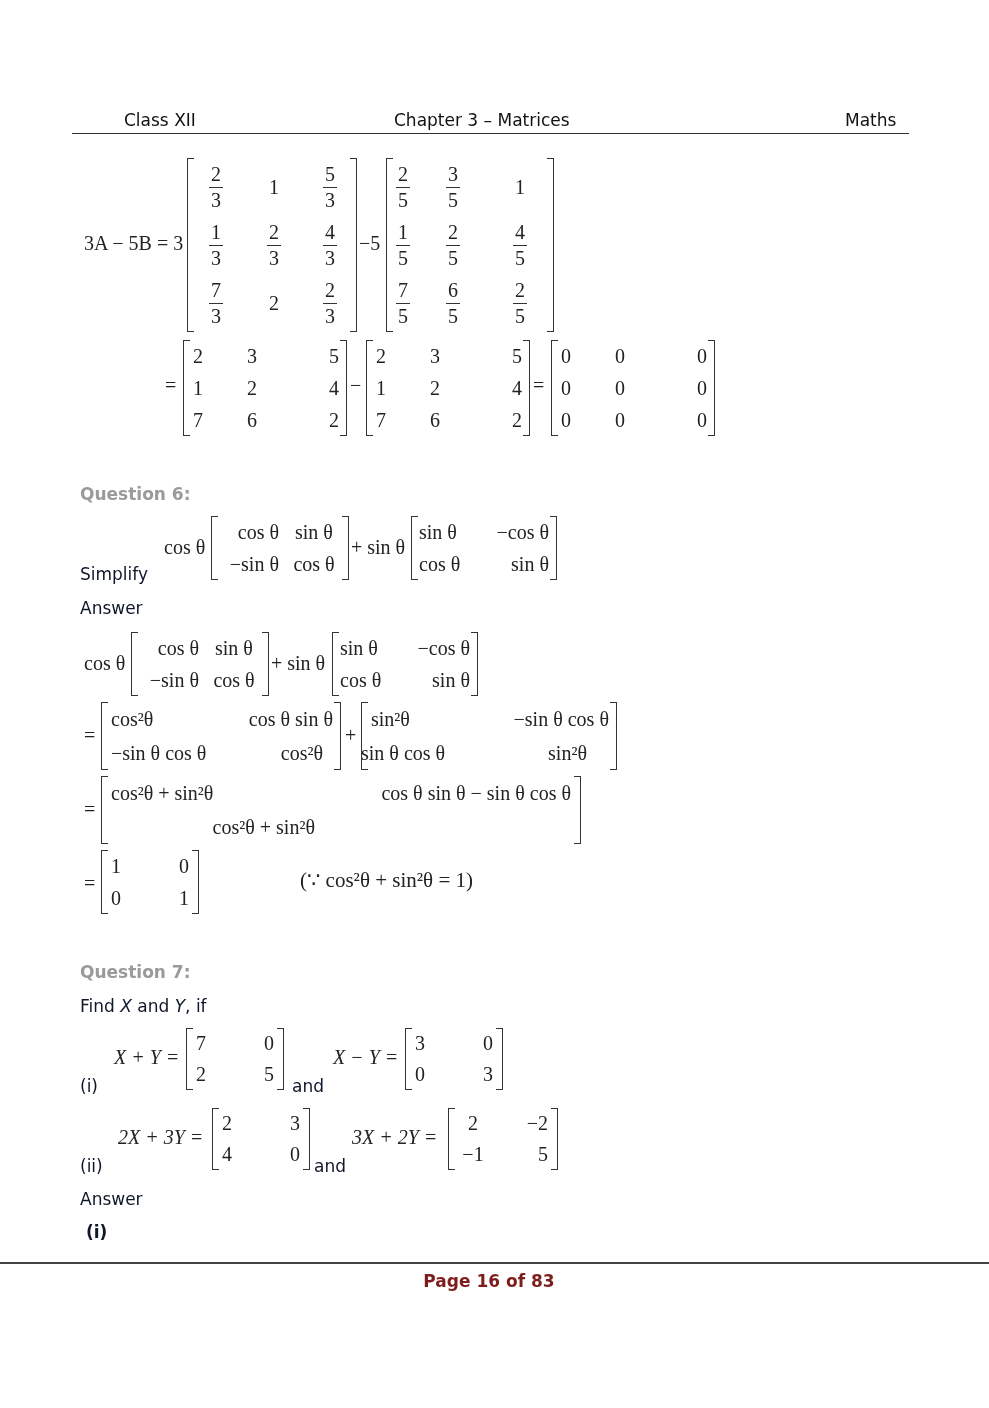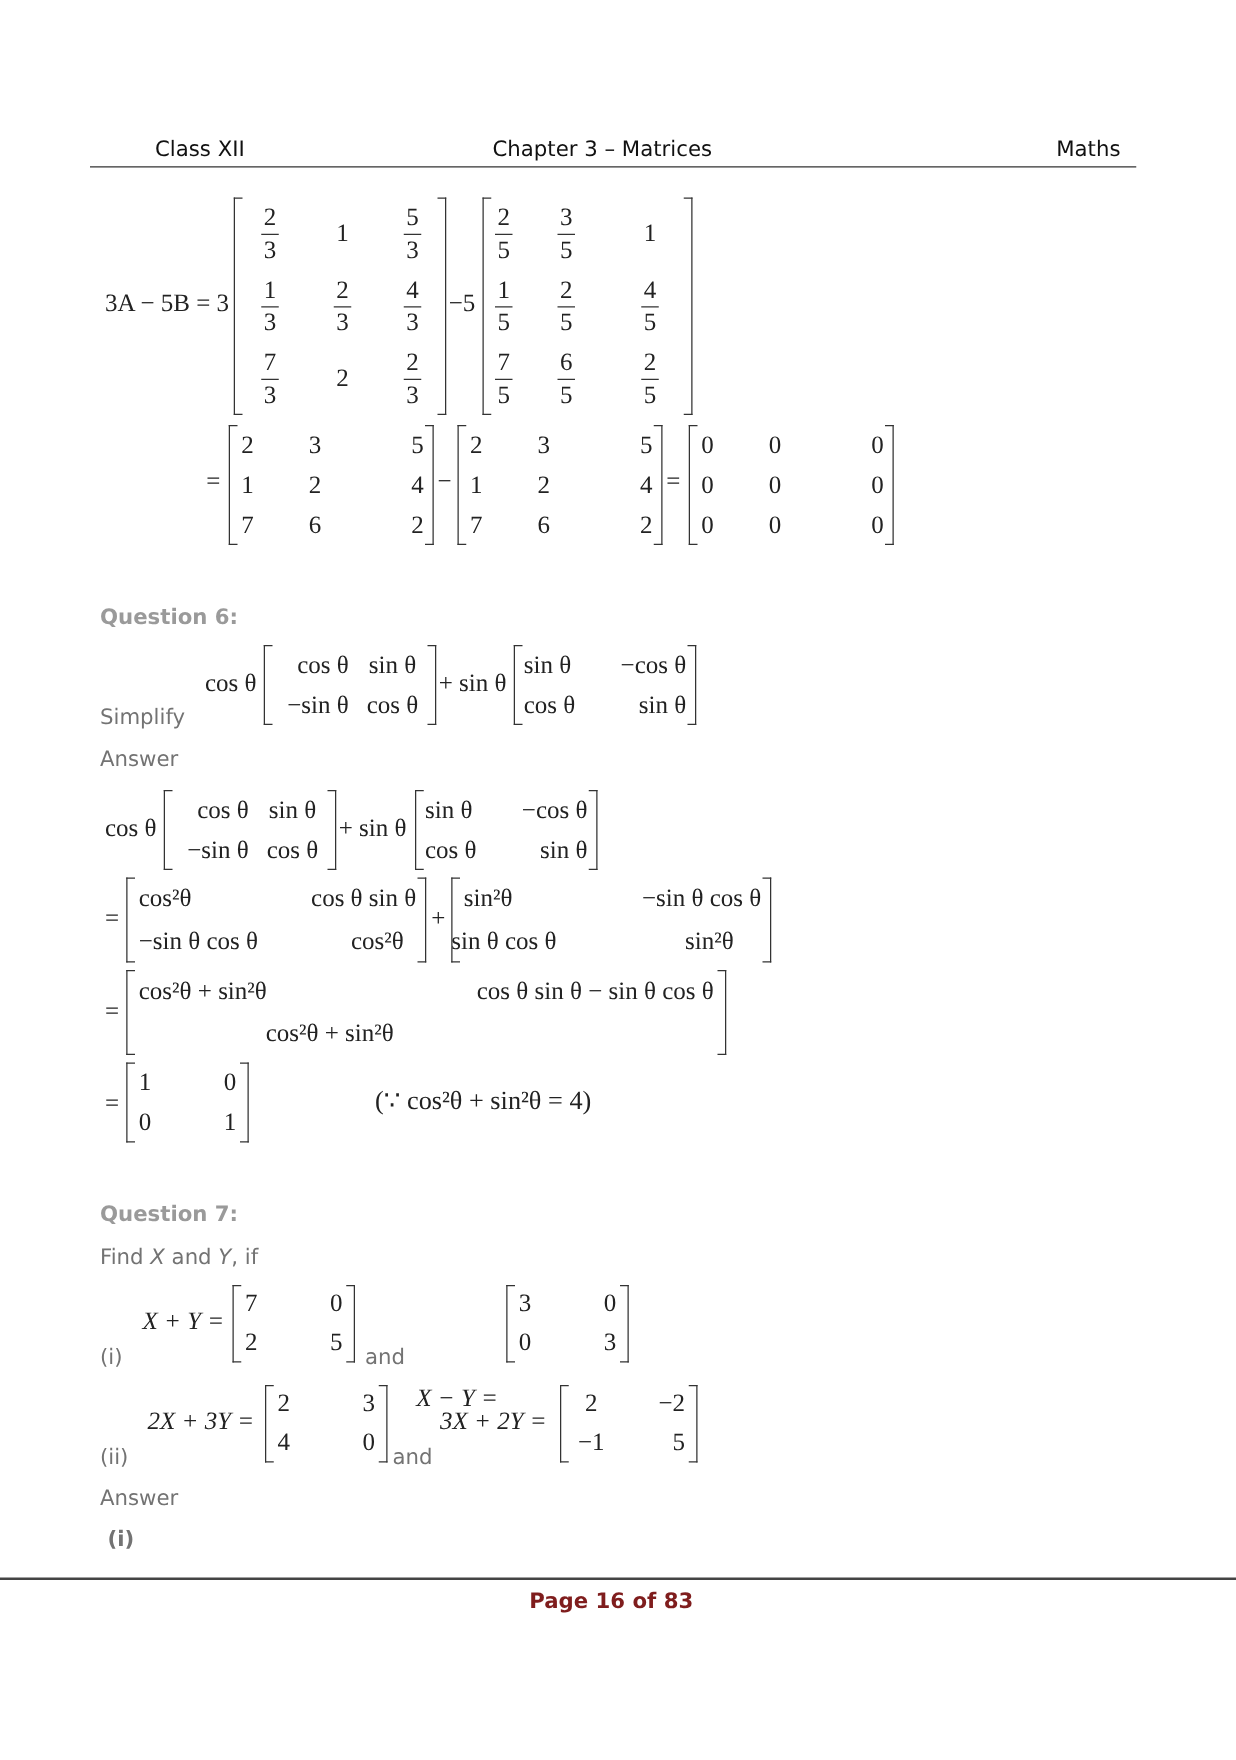--- a/index.html
+++ b/index.html
@@ -1,21 +1,21 @@
 <!DOCTYPE html>
 <html><head>
 <meta charset="utf-8">
 <style>
   html, body { margin:0; padding:0; background:#ffffff; }
   body { width:989px; height:1408px; position:relative; overflow:hidden; font-family:"DejaVu Sans", sans-serif; color:#111; }
   .abs { position:absolute; }
   .hdr { font-size:17px; top:110px; color:#111; }
   .hr { position:absolute; height:0; border-top:1.5px solid #333; }
   .math { font-family:"Liberation Serif", serif; font-size:20px; color:#222; }
-  .txt { font-family:"DejaVu Sans", sans-serif; font-size:17px; color:#737373; }
+  .txt { font-family:"DejaVu Sans", sans-serif; font-size:17px; color:#0f172a; }
   .qh { font-family:"DejaVu Sans", sans-serif; font-size:17px; font-weight:bold; color:#9a9a9a; }
   .mat { position:absolute; display:grid; align-items:center; }
   .mat .cell { text-align:center; }
   .mat .cell.l { text-align:left; }
   .mat .cell.r { text-align:right; }
   .brk { position:absolute; top:0; bottom:0; width:6px; border-top:1.5px solid #333; border-bottom:1.5px solid #333; }
   .brk.left { left:0; border-left:1.5px solid #333; }
   .brk.right { right:0; border-right:1.5px solid #333; }
   .frac { display:inline-flex; flex-direction:column; align-items:center; line-height:1.05; }
   .frac .num { border-bottom:1px solid #333; padding:0 2px 2px; }
@@ -223,37 +223,37 @@
 
 <div class="abs math" style="left:84px; top:872px;">=</div>
 <div class="mat math" style="left:101px; top:850px; width:98px; height:64px; grid-template-columns:49px 49px; grid-template-rows:32px 32px;">
   <div class="brk left"></div>
     <div class="brk right"></div>
   <div class="cell l" style="padding-left:10px">1</div>
     <div class="cell r" style="padding-right:10px">0</div>
   <div class="cell l" style="padding-left:10px">0</div>
     <div class="cell r" style="padding-right:10px">1</div>
 </div>
-<div class="abs math" style="left:300px; top:868px; font-size:21px;">(∵ cos²θ + sin²θ = 4)</div>
+<div class="abs math" style="left:300px; top:868px; font-size:21px;">(∵ cos²θ + sin²θ = 1)</div>
 
 <div class="abs qh" style="left:80px; top:962px;">Question 7:</div>
 <div class="abs txt" style="left:80px; top:996px;"><span>Find </span><span class="it">X</span><span> and </span><span class="it">Y</span><span>, if</span></div>
 
 <div class="abs math it" style="left:114px; top:1046px;">X + Y =</div>
 <div class="mat math" style="left:186px; top:1028px; width:98px; height:62px; grid-template-columns:49px 49px; grid-template-rows:31px 31px;">
   <div class="brk left"></div>
     <div class="brk right"></div>
   <div class="cell l" style="padding-left:10px">7</div>
     <div class="cell r" style="padding-right:10px">0</div>
   <div class="cell l" style="padding-left:10px">2</div>
     <div class="cell r" style="padding-right:10px">5</div>
 </div>
 <div class="abs txt" style="left:80px; top:1076px;">(i)</div>
 <div class="abs txt" style="left:292px; top:1076px;">and</div>
-<div class="abs math it" style="left:333px; top:1108px;font-family:Liberation Serif, serif;">X − Y =</div>
+<div class="abs math it" style="left:333px; top:1046px;font-family:Liberation Serif, serif;">X − Y =</div>
 <div class="mat math" style="left:405px; top:1028px; width:98px; height:62px; grid-template-columns:49px 49px; grid-template-rows:31px 31px;">
   <div class="brk left"></div>
     <div class="brk right"></div>
   <div class="cell l" style="padding-left:10px">3</div>
     <div class="cell r" style="padding-right:10px">0</div>
   <div class="cell l" style="padding-left:10px">0</div>
     <div class="cell r" style="padding-right:10px">3</div>
 </div>
 
 <div class="abs math it" style="left:118px; top:1126px;">2X + 3Y =</div>

